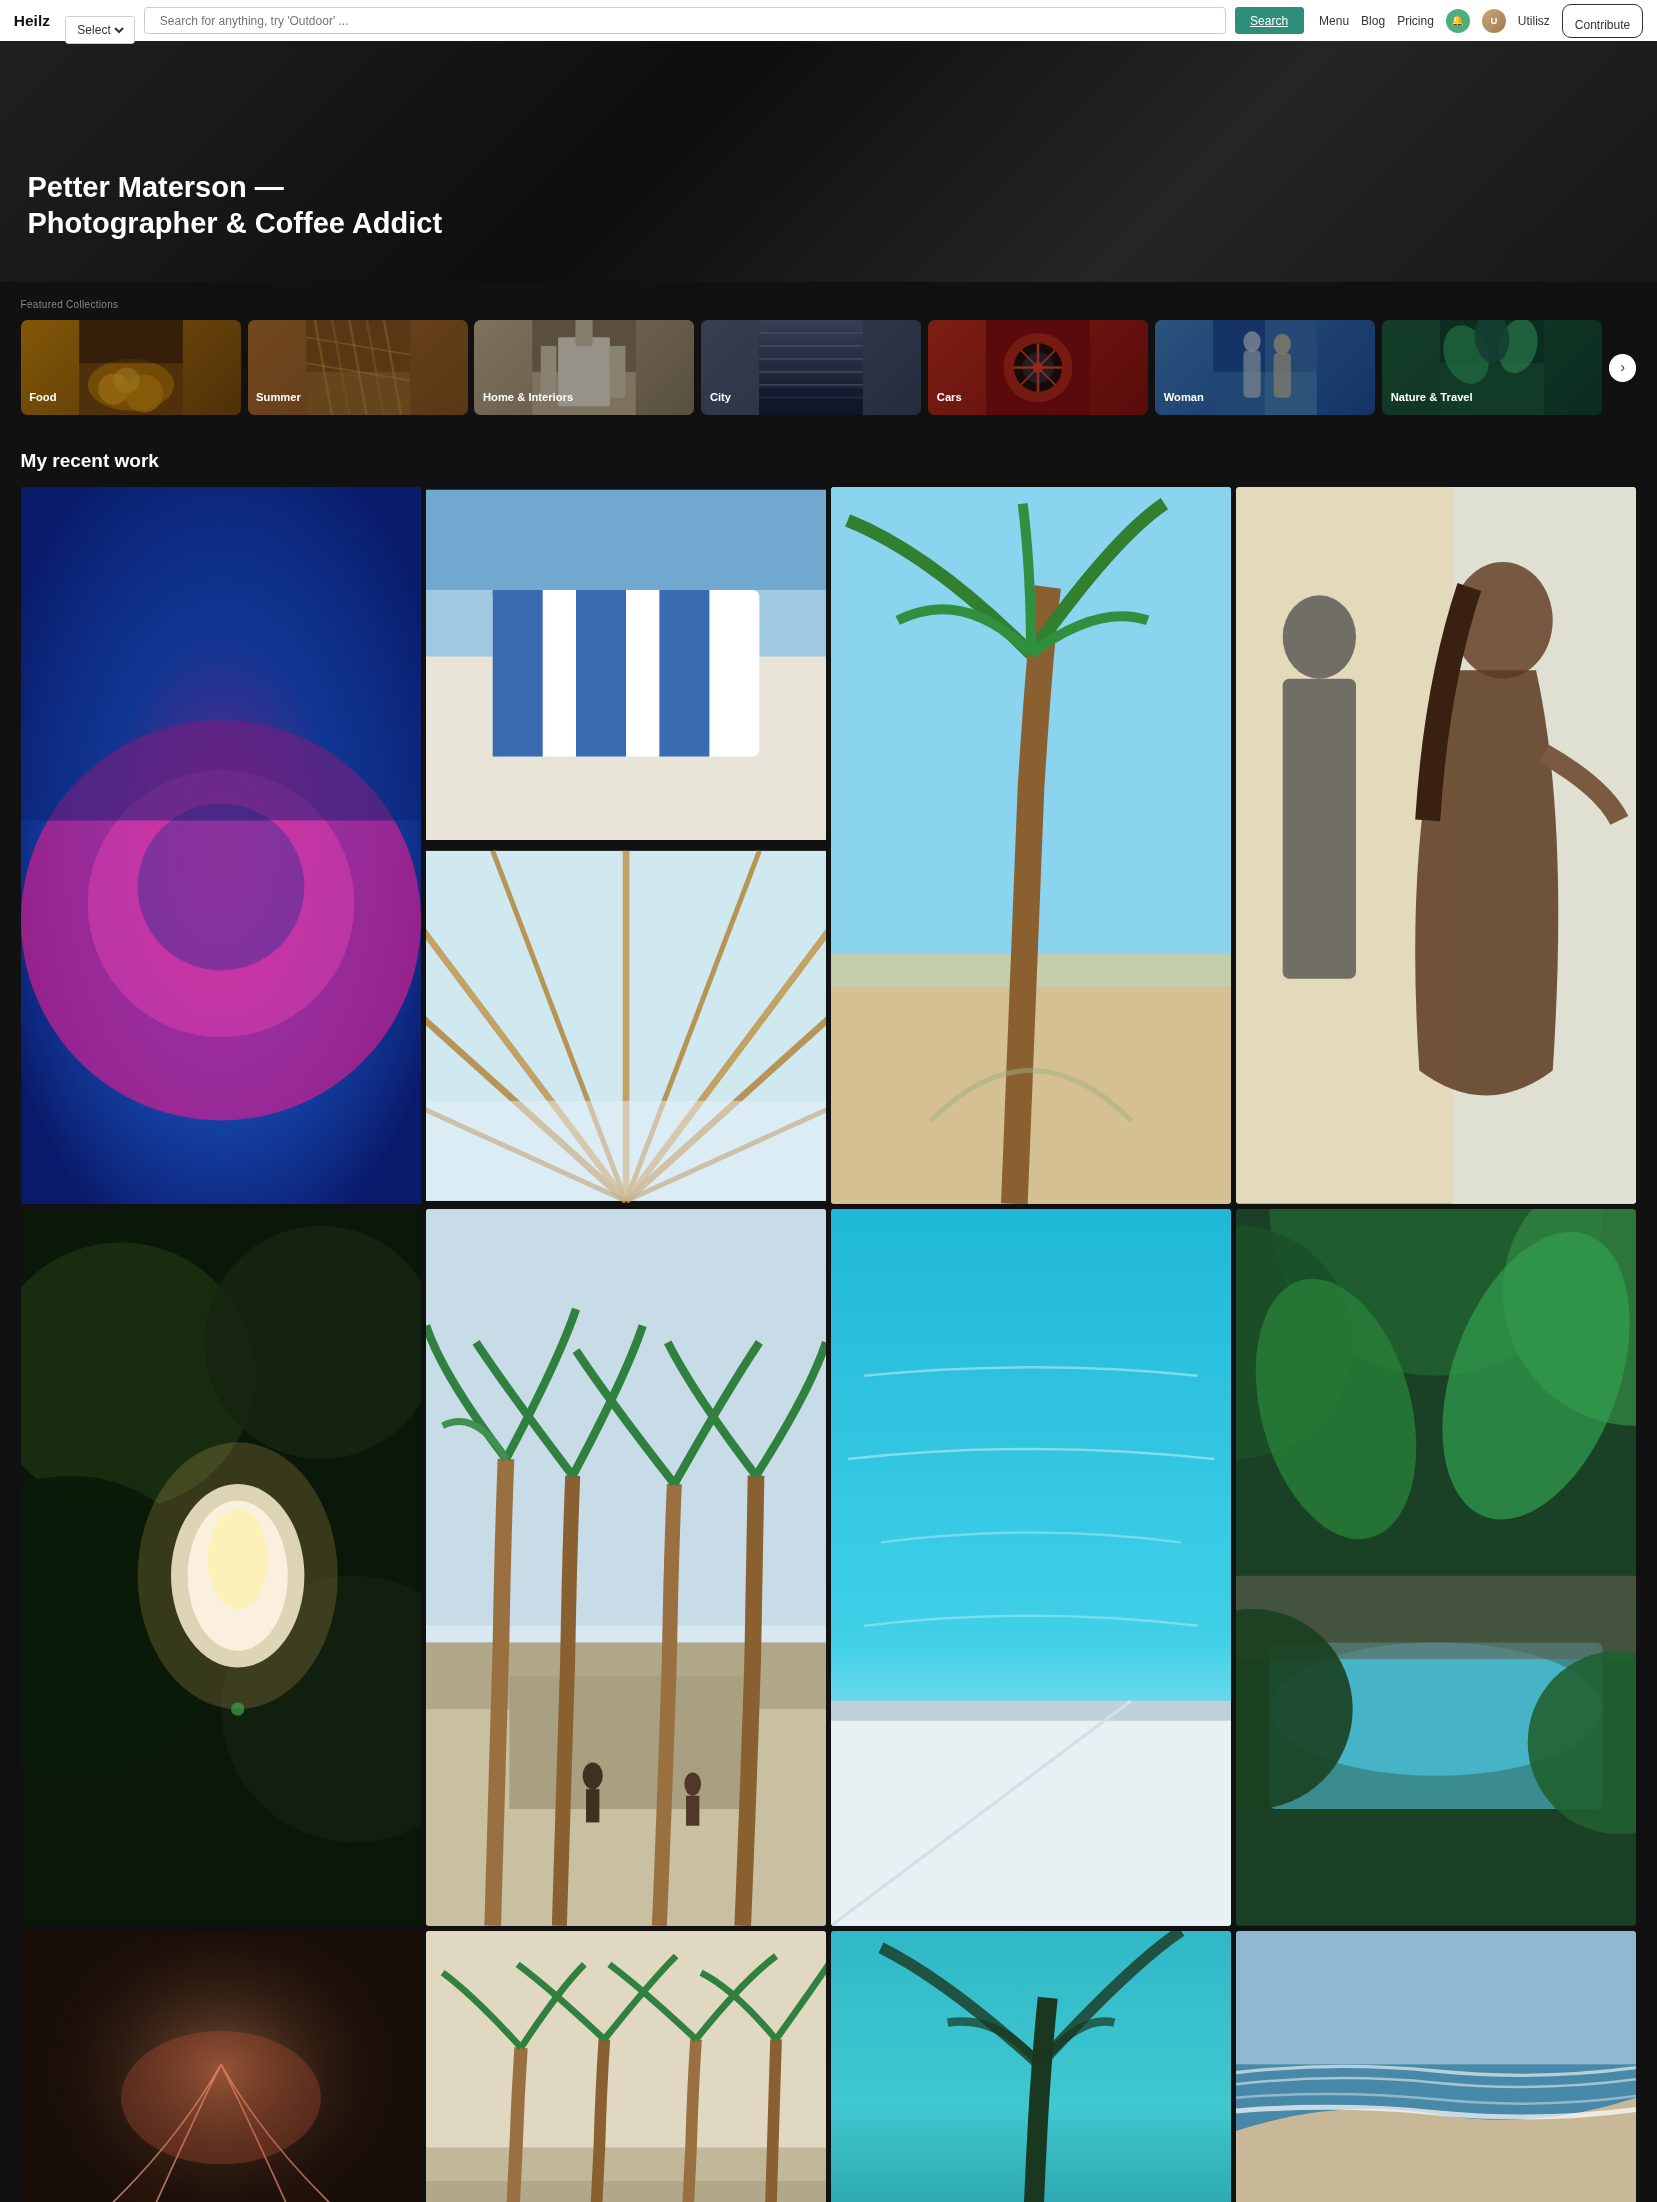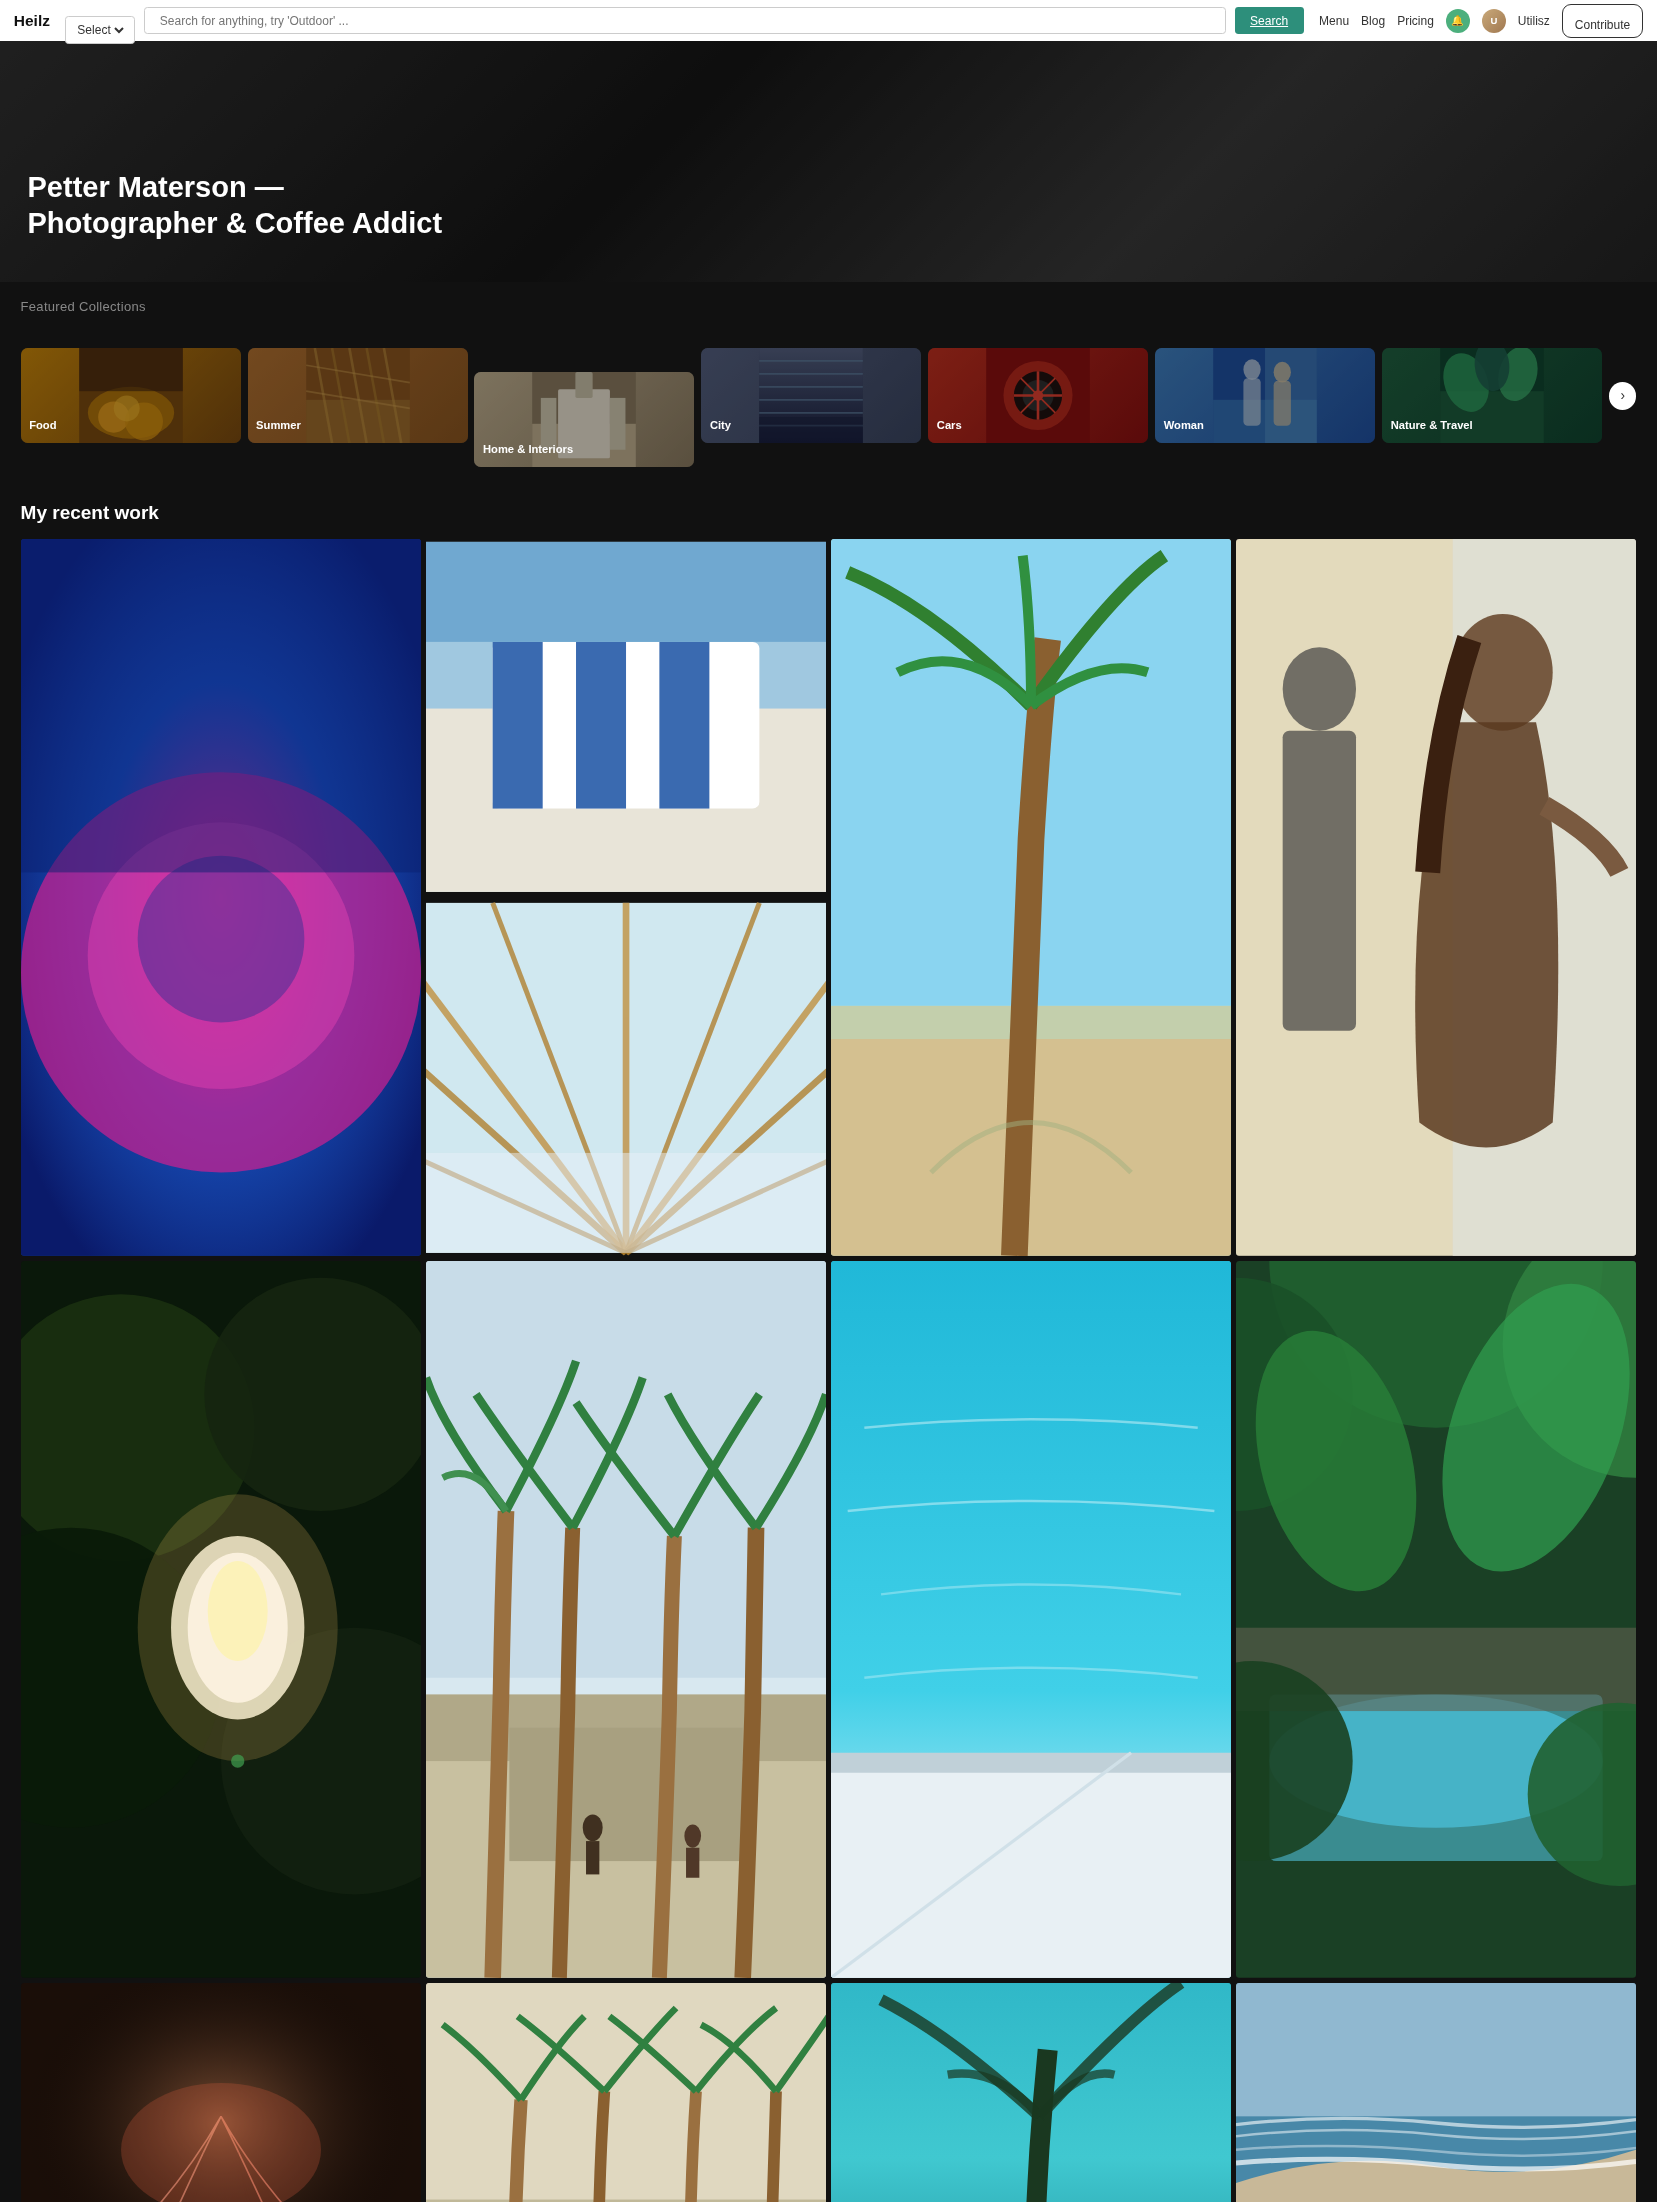--- a/index.html
+++ b/index.html
@@ -143,21 +143,21 @@
       line-height: 1.25;
       color: #fff;
     }
 
     
     .featured-section {
       background: #111;
       padding: 17px 20.6px 13.8px;
     }
     .featured-label {
-      font-size: 13px;
+      font-size: 10px;
       color: #888;
       margin-bottom: 10.3px;
       letter-spacing: 0.3px;
     }
     .collections-row {
       display: flex;
       gap: 6.9px;
       align-items: center;
     }
     .collection-item {
@@ -225,21 +225,21 @@
       cursor: pointer;
     }
     .photo-item svg {
       display: block;
       width: 100%;
     }
 
     
     .col-food { background: linear-gradient(135deg, #c8860a 0%, #7a4a10 100%); }
     .col-summer { background: linear-gradient(135deg, #b07030 0%, #8a5520 100%); }
-    .col-home { background: linear-gradient(135deg, #c0b090 0%, #8a7a60 100%); margin-top: 48px; }
+    .col-home { background: linear-gradient(135deg, #c0b090 0%, #8a7a60 100%); }
     .col-city { background: linear-gradient(135deg, #556080 0%, #3a4560 100%); }
     .col-cars { background: linear-gradient(135deg, #c03020 0%, #8a1010 100%); }
     .col-woman { background: linear-gradient(135deg, #4080c0 0%, #2050a0 100%); }
     .col-nature { background: linear-gradient(135deg, #206040 0%, #104530 100%); }
   </style>
 </head>
 <body>
 
 <nav class="navbar">
   <span class="logo">Heilz</span>

